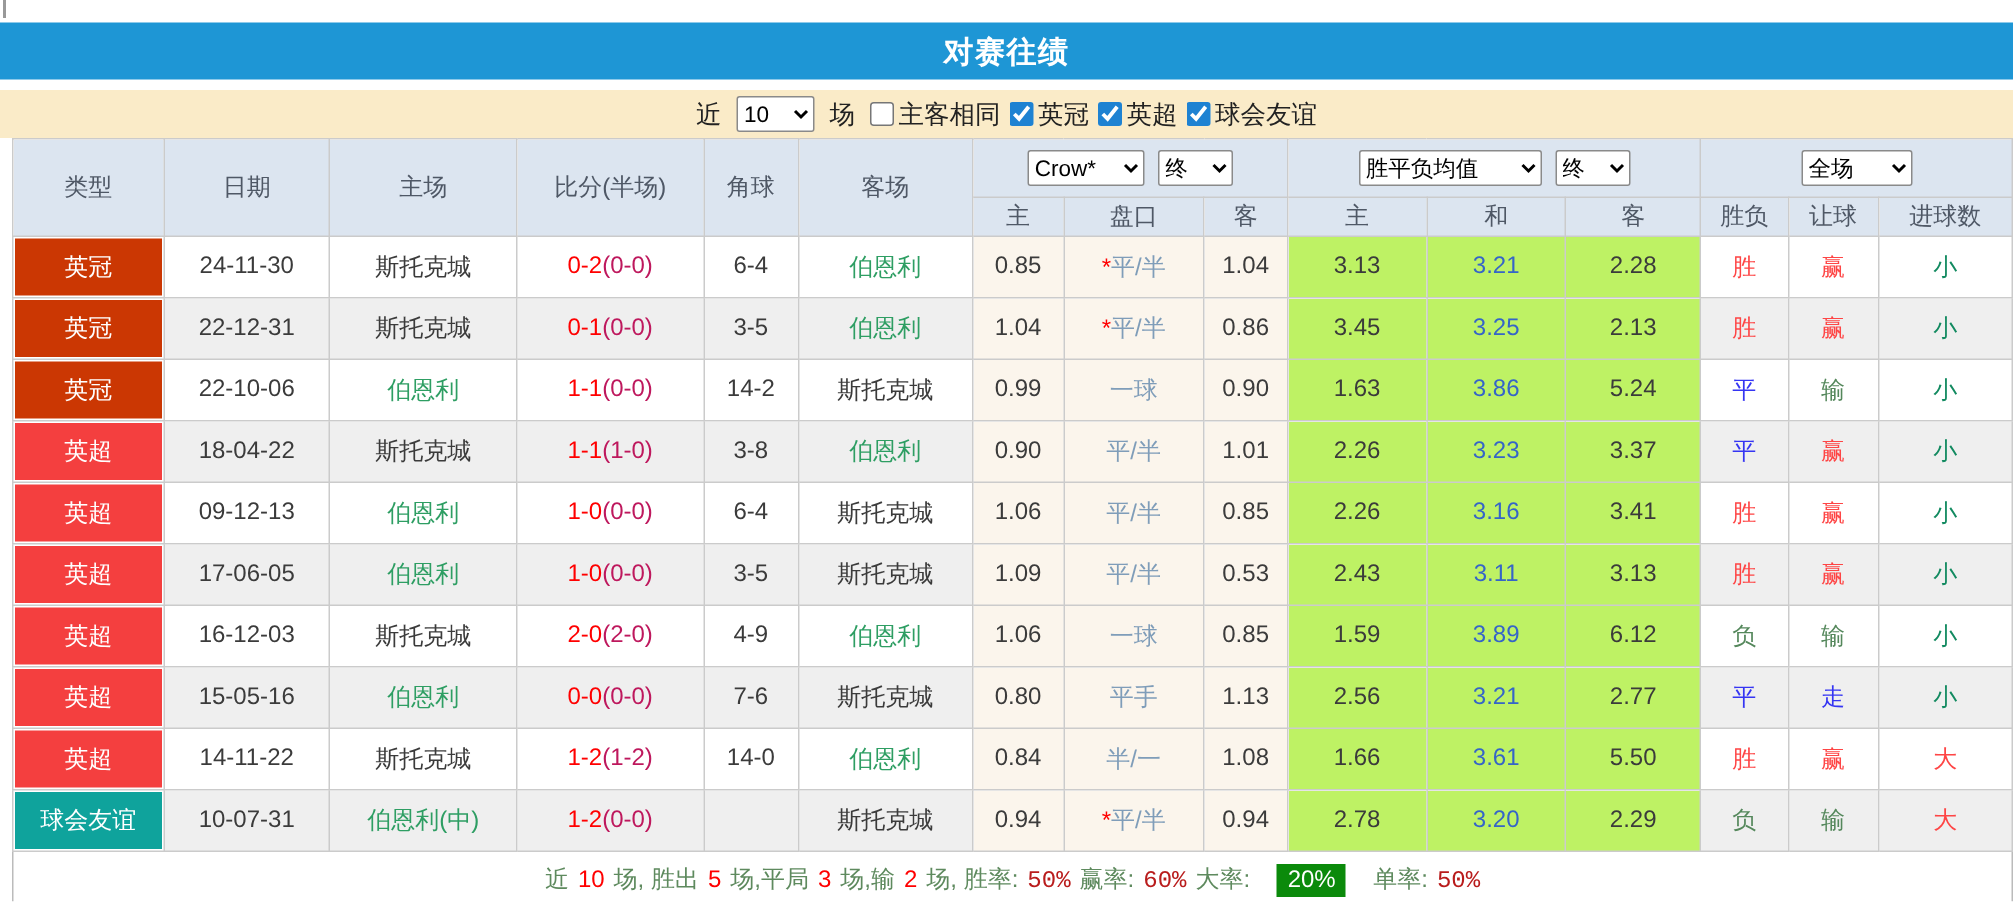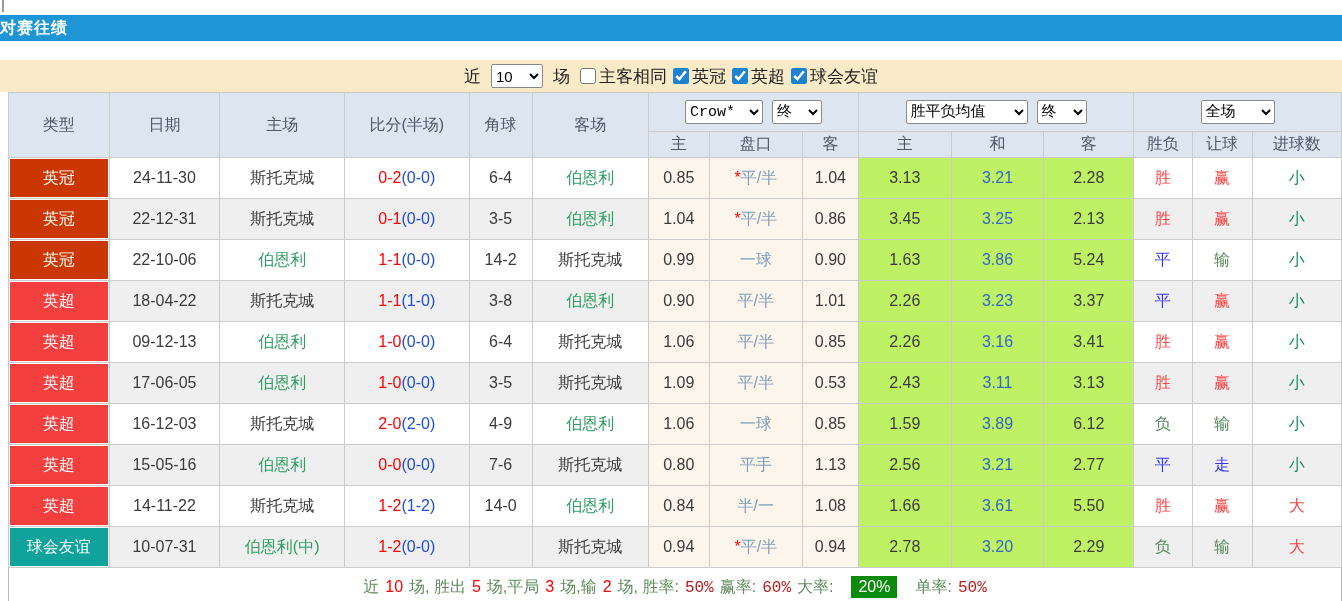--- a/index.html
+++ b/index.html
@@ -1,53 +1,53 @@
 <!DOCTYPE html>
 <html><head>
 <meta charset="utf-8">
 <style>
   html,body{margin:0;padding:0;background:#fff;}
   .page{position:relative;width:1342px;height:601px;overflow:hidden;background:#fff;
         font-family:"Liberation Sans","DejaVu Sans",sans-serif;}
   .edge-artifact{position:absolute;left:2px;top:0;width:2px;height:12px;background:#999;}
-  .titlebar{position:absolute;left:0;top:15px;width:100%;height:26px;background:#1E96D5;
-            color:#fff;font-weight:bold;font-size:16px;display:flex;align-items:center;
+  .titlebar{position:absolute;left:0;top:15px;width:100%;height:38px;background:#1E96D5;
+            color:#fff;font-weight:bold;font-size:20px;display:flex;align-items:center;justify-content:center;
             letter-spacing:1px;}
   .filterbar{position:absolute;left:0;top:60px;width:100%;height:32px;background:#FAEBC8;
              display:flex;align-items:center;justify-content:center;font-size:17px;color:#222;}
   .filterbar .gap{margin:0 5px;}
   .sel{font-family:inherit;font-size:15px;height:24px;background:#fff;border:1px solid #8a8a8a;border-radius:2px;}
   .sel-count{width:52px;}
   .sel-company{width:78px;}
   .sel-state{width:50px;}
   .sel-avg{width:122px;}
   .sel-scope{width:74px;}
   .cb{width:16px;height:16px;accent-color:#1E82D2;margin:0 3px 0 0;vertical-align:middle;}
   .lg{display:inline-flex;align-items:center;margin-left:6px;cursor:pointer;}
   table.hist{position:absolute;left:8px;top:92px;border-collapse:collapse;table-layout:fixed;
              border:1px solid #9a9a9a;}
   table.hist th,table.hist td{border:1px solid #CBCBCB;text-align:center;vertical-align:middle;
              overflow:hidden;white-space:nowrap;}
   thead th{background:#DCE5F0;color:#4F5866;font-weight:normal;font-size:16px;}
   tr.h1 th{height:36px;}
   tr.h2 th{height:23px;}
-  .selwrap{display:flex;align-items:center;justify-content:center;gap:9px;font-family:Liberation Mono, monospace;}
+  .selwrap{display:flex;align-items:center;justify-content:center;gap:9px;}
   tbody tr{height:41px;font-size:16px;color:#3B3B3B;}
   tbody td.plain{background:#fff;}
   tbody tr.even td.plain{background:#EFEFEF;}
   tbody td.type-cell{background:#fff;padding:1px;}
   .badge{width:100%;height:38px;display:flex;align-items:center;justify-content:center;
          color:#fff;font-size:16px;}
   tbody td.crow{background:#FBF5EC;}
   tbody td.avg{background:#bef264;}
   tbody td.draw{color:#3565C8;}
   td.handicap{color:#7F9DB9;}
   .star{color:#FF0000;}
   .score-main{color:#FF0000;}
-  .score-half{color:#1d4ed8;}
+  .score-half{color:#be185d;}
   tfoot td.summary{height:35px;background:#fff;font-size:16px;border-color:#BBBBBB;}
   .s-label{color:#5E8A5E;margin:0 3px;}
   .s-num{color:#FF0000;margin:0 3px;}
   .s-rate{color:#b91c1c;margin:16px 3px;font-family:Liberation Mono, monospace;}
   .s-badge{background:#0B8A0B;color:#fff;padding:2px 7px;margin:0 15px;display:inline-block;}
 </style>
 </head>
 <body>
 
 <div class="page">

